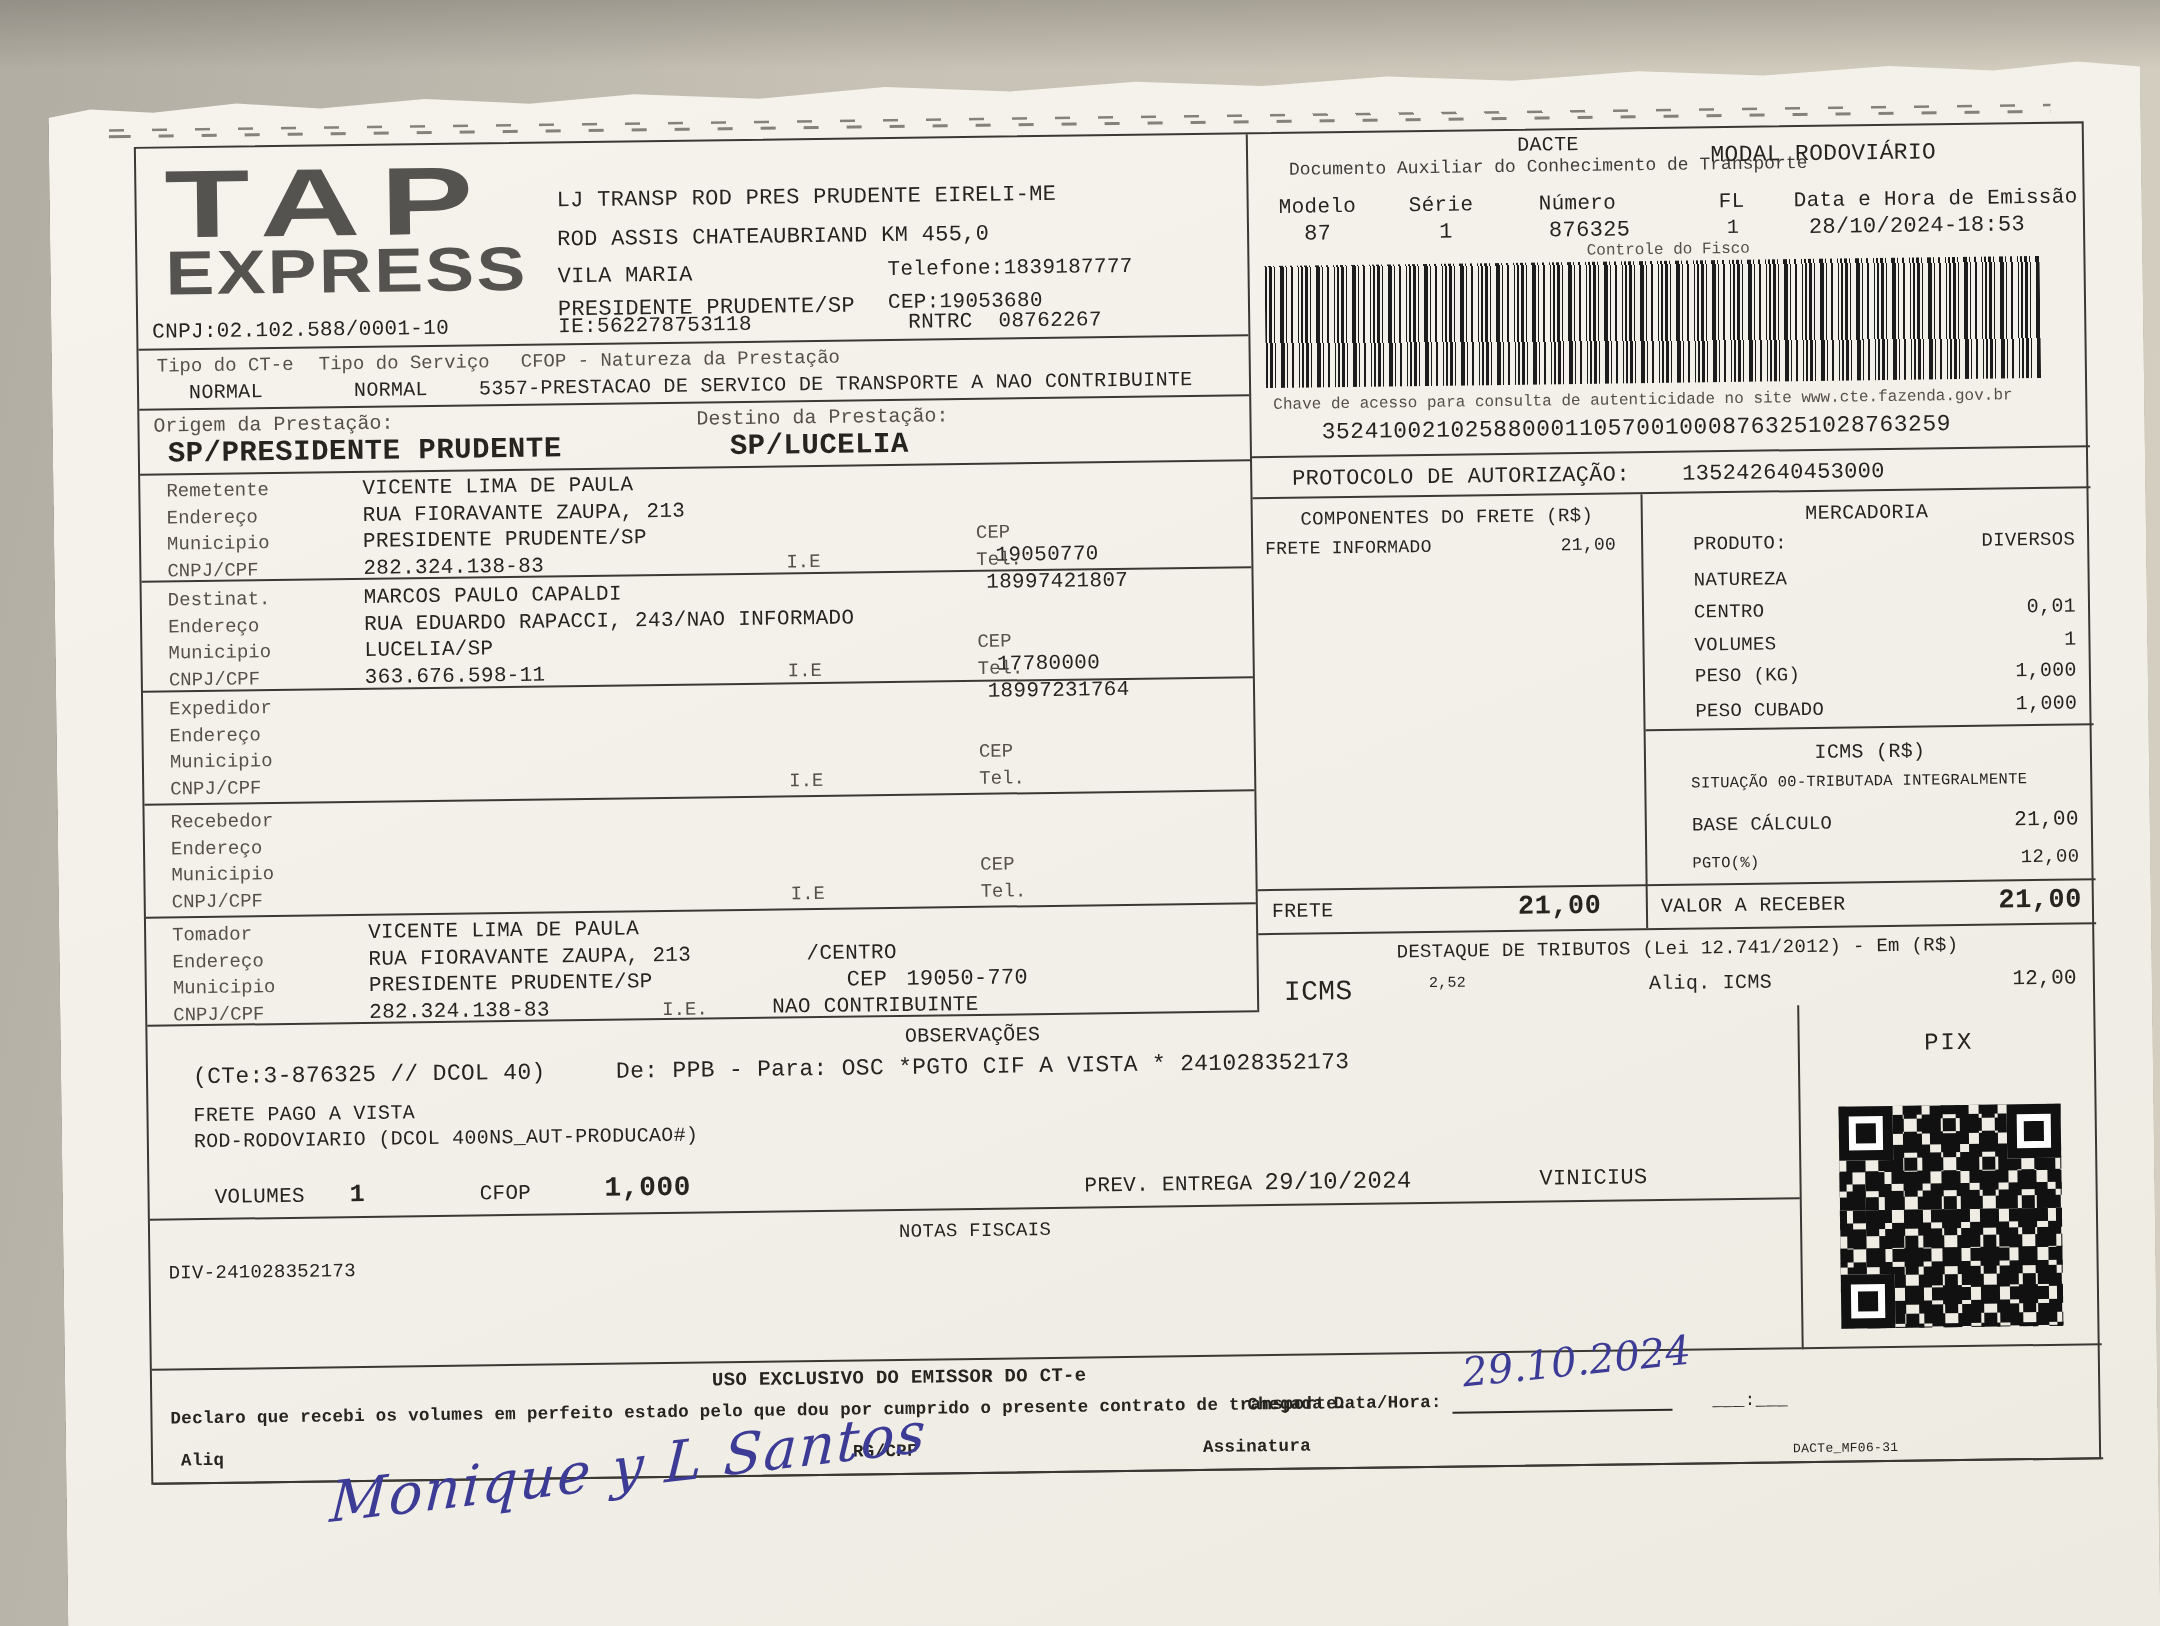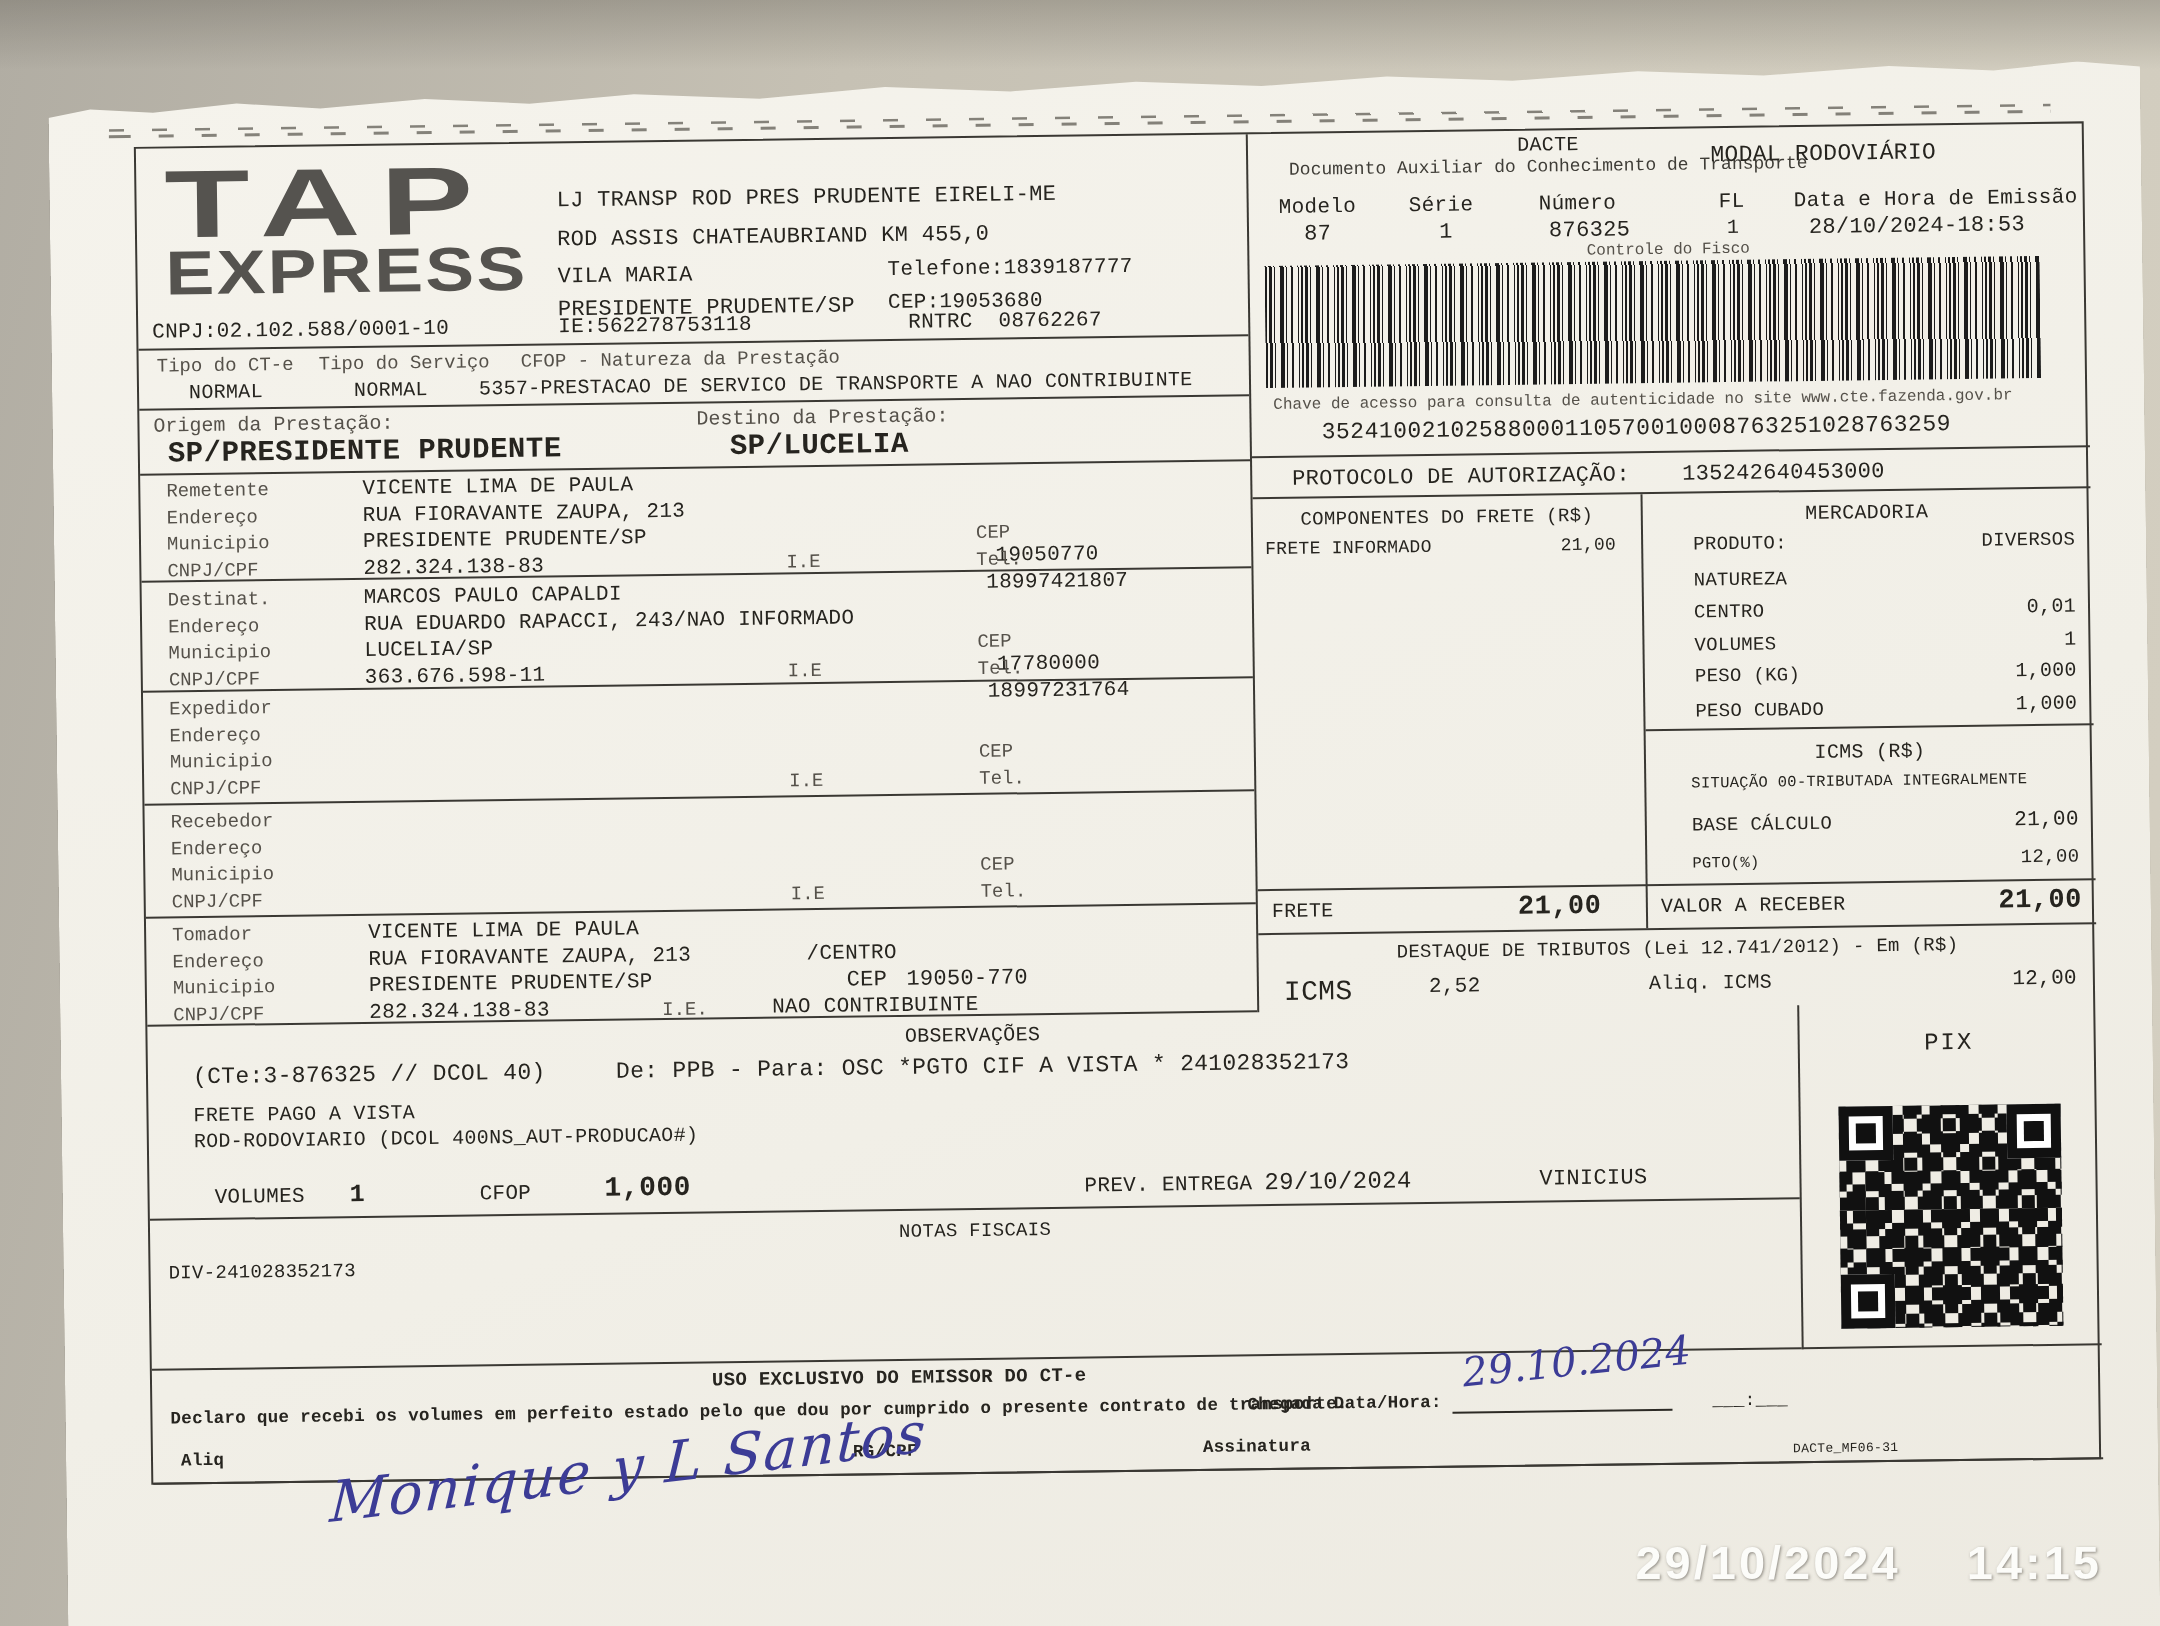--- a/index.html
+++ b/index.html
@@ -203,21 +203,21 @@
       <div class="blk" style="left:1112px;top:755px;width:838px;height:44px;border-top:2px solid #3a3833;">
         <span class="abs val" style="left:14px;top:9px;font-size:20px;">FRETE</span>
         <span class="abs val big" style="left:260px;top:4px;font-size:27px;">21,00</span>
         <span class="abs val" style="left:403px;top:9px;font-size:20px;">VALOR A RECEBER</span>
         <span class="abs val big" style="right:14px;top:4px;font-size:27px;">21,00</span>
       </div>
 
       <div class="blk" style="left:1112px;top:799px;width:838px;height:79px;border-top:2px solid #3a3833;">
         <div class="abs ctr val" style="left:0;top:8px;width:100%;font-size:19px;">DESTAQUE DE TRIBUTOS (Lei 12.741/2012) - Em (R$)</div>
         <span class="abs val" style="left:25px;top:42px;font-size:28px;">ICMS</span>
-        <span class="abs val" style="left:170px;top:42px;font-size:21px;">2,52</span>
+        <span class="abs val" style="left:170px;top:42px;font-size:15px;">2,52</span>
         <span class="abs val" style="left:390px;top:42px;font-size:20px;">Aliq. ICMS</span>
         <span class="abs val" style="right:20px;top:42px;font-size:21px;">12,00</span>
       </div>
 
       <div class="blk bb" style="left:0;top:878px;width:1650px;height:194px;">
         <div class="abs ctr val" style="left:0;top:8px;width:100%;font-size:20px;">OBSERVAÇÕES</div>
         <div class="abs val pre" style="left:45px;top:38px;font-size:23px;">(CTe:3-876325 // DCOL 40)     De: PPB - Para: OSC *PGTO CIF A VISTA * 241028352173</div>
         <div class="abs val" style="left:45px;top:78px;font-size:20px;">FRETE PAGO A VISTA</div>
         <div class="abs val" style="left:45px;top:104px;font-size:20px;">ROD-RODOVIARIO (DCOL 400NS_AUT-PRODUCAO#)</div>
         <span class="abs val" style="left:65px;top:160px;font-size:21px;">VOLUMES</span>
@@ -254,18 +254,13 @@
         <span class="abs val" style="left:1050px;top:80px;font-size:17.5px;font-weight:bold;">Assinatura</span>
         <span class="abs val" style="left:1640px;top:92px;font-size:13px;">DACTe_MF06-31</span>
         <div class="abs ink-blue" style="left:1310px;top:-14px;font-size:40px;transform:rotate(-5deg);">29.10.2024</div>
       </div>
 
       <div class="abs ink-blue" style="left:175px;top:1292px;font-size:56px;transform:rotate(-6deg) skewX(-10deg);letter-spacing:2px;">Monique y L Santos</div>
 
     </div>
   </div>
 
-  <div class="stamp">
-    <span>29/10/2024</span>
-    <span style="display:inline-block;width:34px;"></span>
-    <span>14:15</span>
-  </div>
 </div>
 
 </body></html>

